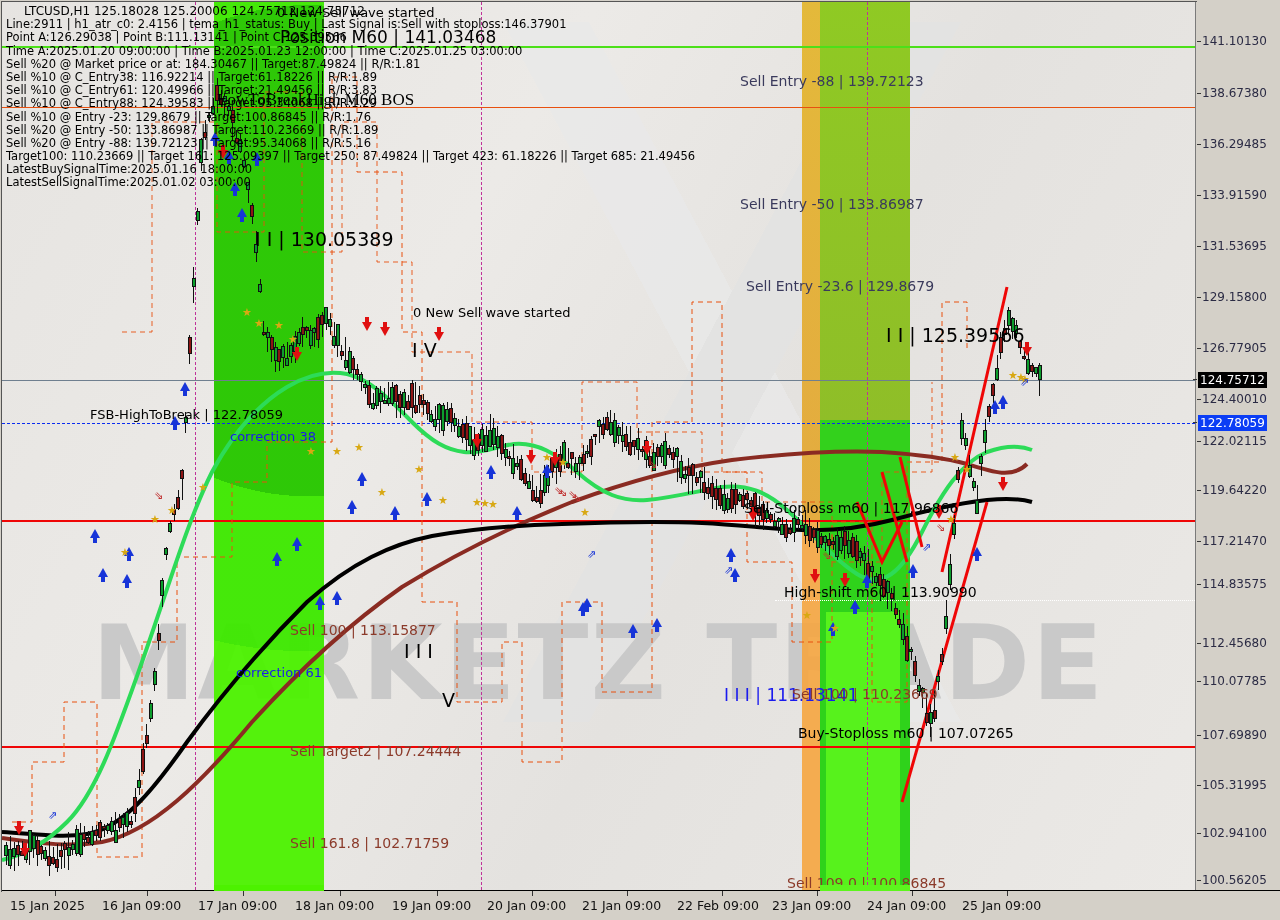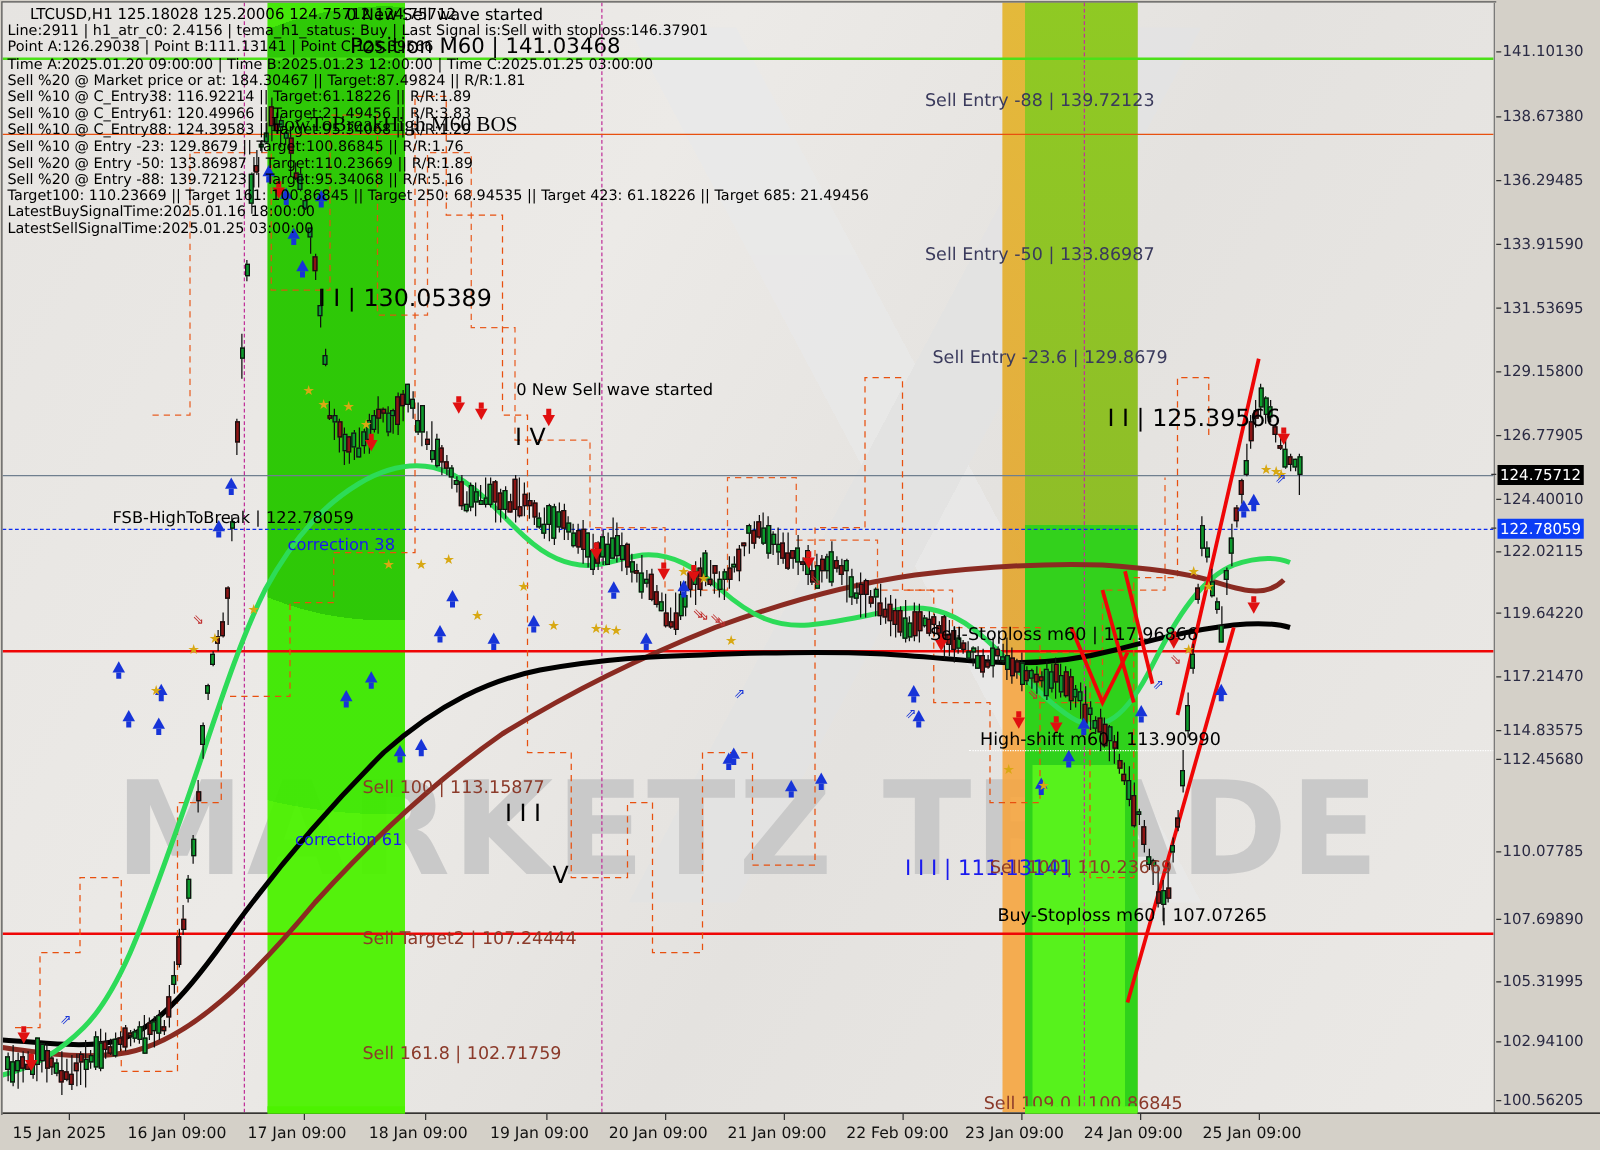--- a/index.html
+++ b/index.html
@@ -842,43 +842,43 @@
           <div>Line:2911 | h1_atr_c0: 2.4156 | tema_h1_status: Buy | Last Signal is:Sell with stoploss:146.37901</div>
           <div>Point A:126.29038 | Point B:111.13141 | Point C:125.39566</div>
           <div>Time A:2025.01.20 09:00:00 | Time B:2025.01.23 12:00:00 | Time C:2025.01.25 03:00:00</div>
           <div>Sell %20 @ Market price or at: 184.30467 || Target:87.49824 || R/R:1.81</div>
           <div>Sell %10 @ C_Entry38: 116.92214 || Target:61.18226 || R/R:1.89</div>
           <div>Sell %10 @ C_Entry61: 120.49966 || Target:21.49456 || R/R:3.83</div>
           <div>Sell %10 @ C_Entry88: 124.39583 || Target:95.34068 || R/R:1.29</div>
           <div>Sell %10 @ Entry -23: 129.8679 || Target:100.86845 || R/R:1.76</div>
           <div>Sell %20 @ Entry -50: 133.86987 || Target:110.23669 || R/R:1.89</div>
           <div>Sell %20 @ Entry -88: 139.72123 || Target:95.34068 || R/R:5.16</div>
-          <div>Target100: 110.23669 || Target 161: 100.86845 || Target 250: 68.94535 || Target 423: 61.18226 || Target 685: 21.49456</div>
+          <div>Target100: 110.23669 || Target 161: 125.09397 || Target 250: 87.49824 || Target 423: 61.18226 || Target 685: 21.49456</div>
           <div>LatestBuySignalTime:2025.01.16 18:00:00</div>
-          <div>LatestSellSignalTime:2025.01.25 03:00:00</div>
+          <div>LatestSellSignalTime:2025.01.02 03:00:00</div>
         </div>
     </div>
   </div>
 
   <div id="frame"></div>
 
   <div id="axis-right">
       <div class="ptick" style="top: 32px;">141.10130</div>
       <div class="ptick" style="top: 84px;">138.67380</div>
       <div class="ptick" style="top: 135px;">136.29485</div>
       <div class="ptick" style="top: 186px;">133.91590</div>
       <div class="ptick" style="top: 237px;">131.53695</div>
       <div class="ptick" style="top: 288px;">129.15800</div>
       <div class="ptick" style="top: 339px;">126.77905</div>
       <div class="ptick" style="top: 390px;">124.40010</div>
       <div class="ptick" style="top: 432px;">122.02115</div>
       <div class="ptick" style="top: 481px;">119.64220</div>
       <div class="ptick" style="top: 532px;">117.21470</div>
       <div class="ptick" style="top: 575px;">114.83575</div>
-      <div class="ptick" style="top: 598px;">112.45680</div>
+      <div class="ptick" style="top: 634px;">112.45680</div>
       <div class="ptick" style="top: 672px;">110.07785</div>
       <div class="ptick" style="top: 726px;">107.69890</div>
       <div class="ptick" style="top: 776px;">105.31995</div>
       <div class="ptick" style="top: 824px;">102.94100</div>
       <div class="ptick" style="top: 871px;">100.56205</div>
       <div class="ptick cur" style="top: 370px;">124.75712</div>
       <div class="ptick bid" style="top: 413px;">122.78059</div>
     </div>
 
   <div id="axis-bottom">

